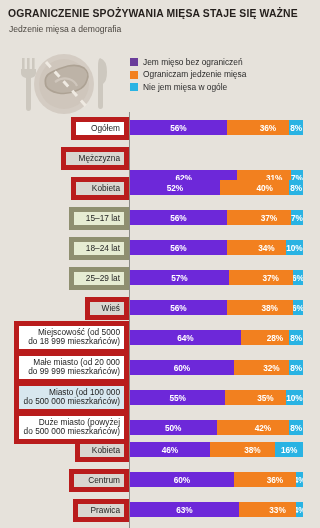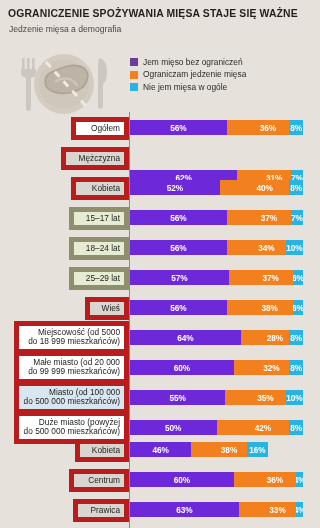--- a/index.html
+++ b/index.html
@@ -228,21 +228,21 @@
           <div class="bar" style="top: 308px; width: 173px;">
             <div class="seg s0" style="width: 86.5px;">50%</div>
             <div class="seg s1" style="width: 72.66px;">42%</div>
             <div class="seg s2" style="width: 13.84px;">8%</div>
           </div>
         </div>
         <div class="row">
           <div class="lbl gray" style="top: 327px; width: 54px; right: 181px;">
             <div>Kobieta</div>
           </div>
-          <div class="bar" style="top: 330px; width: 138px; text-align: center;">
+          <div class="bar" style="top: 330px; width: 173px; text-align: center;">
             <div class="seg s0" style="width: 79.58px;">46%</div>
             <div class="seg s1" style="width: 65.74px;">38%</div>
             <div class="seg s2" style="width: 27.68px;">16%</div>
           </div>
         </div>
         <div class="row">
           <div class="lbl gray" style="top: 357px; width: 60px; right: 181px;">
             <div>Centrum</div>
           </div>
           <div class="bar" style="top: 360px; width: 173px;">

